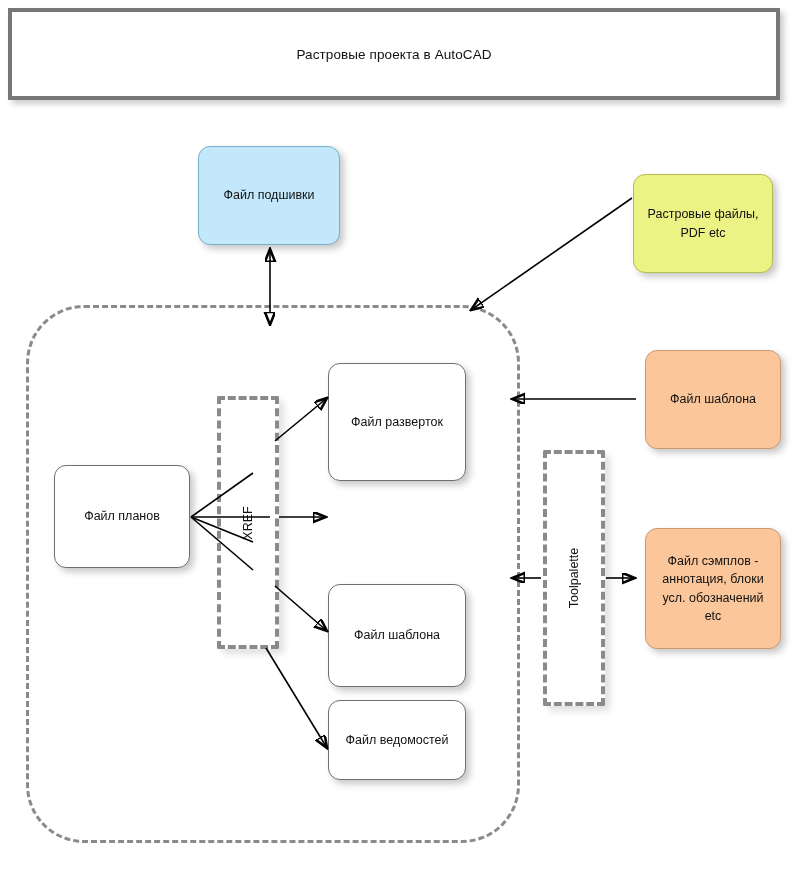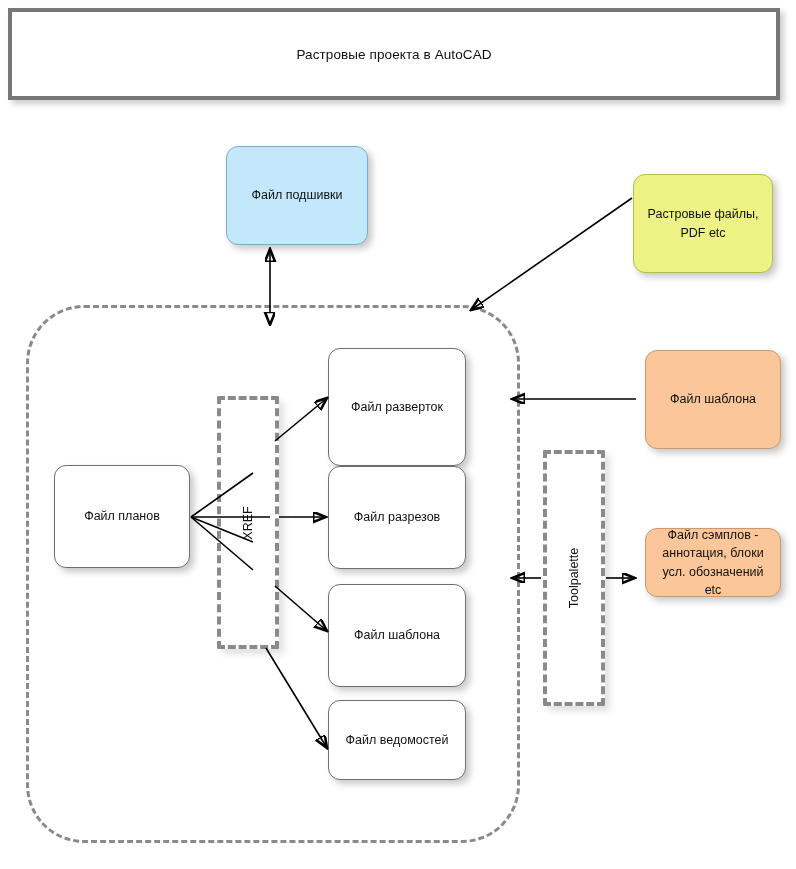--- a/index.html
+++ b/index.html
@@ -108,47 +108,44 @@
   <div class="dashed-box outer" style="left:26px; top:305px; width:494px; height:538px;"></div>
 
   <div class="dashed-box strip" style="left:217px; top:396px; width:62px; height:253px;">
     <span class="rot-label">XREF</span>
   </div>
 
   <div class="dashed-box strip" style="left:543px; top:450px; width:62px; height:256px;">
     <span class="rot-label">Toolpalette</span>
   </div>
 
-  <div class="node blue" style="left:198px; top:146px; width:142px; height:99px;margin-left:28px;">
+  <div class="node blue" style="left:198px; top:146px; width:142px; height:99px;">
     <span>Файл подшивки</span>
   </div>
 
   <div class="node yellow" style="left:633px; top:146px; width:140px; height:99px;">
     <span>Растровые файлы, PDF etc</span>
   </div>
 
   <div class="node orange" style="left:637px; top:350px; width:136px; height:99px;">
     <span>Файл шаблона</span>
   </div>
 
-  <div class="node orange" style="left:637px; top:528px; width:136px; height:69px;">
+  <div class="node orange" style="left:637px; top:528px; width:136px; height:121px;">
     <span>Файл сэмплов - аннотация, блоки усл. обозначений etc</span>
   </div>
 
   <div class="node white" style="left:54px; top:465px; width:136px; height:103px;">
     <span>Файл планов</span>
   </div>
 
-  <div class="node white" style="left:328px; top:348px; width:138px; height:118px;justify-content:center;">
+  <div class="node white" style="left:328px; top:363px; width:138px; height:118px;justify-content:center;">
     <span>Файл разверток</span>
   </div>
 
-  <div class="node white" style="left:328px; top:466px; width:138px; height:103px;">
-    <span>Файл разрезов</span>
-  </div>
 
   <div class="node white" style="left:328px; top:584px; width:138px; height:103px;">
     <span>Файл шаблона</span>
   </div>
 
   <div class="node white" style="left:328px; top:700px; width:138px; height:80px;">
     <span>Файл ведомостей</span>
   </div>
 
   <svg id="edges" viewBox="0 0 796 869">

